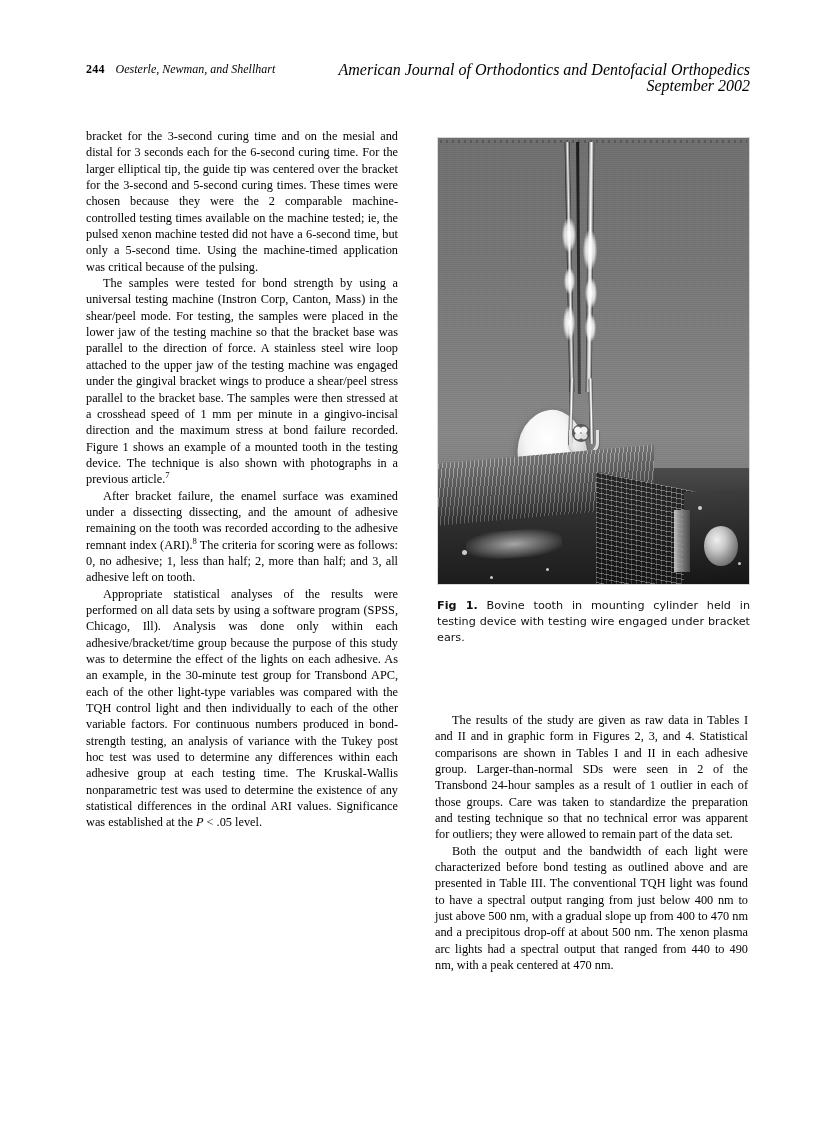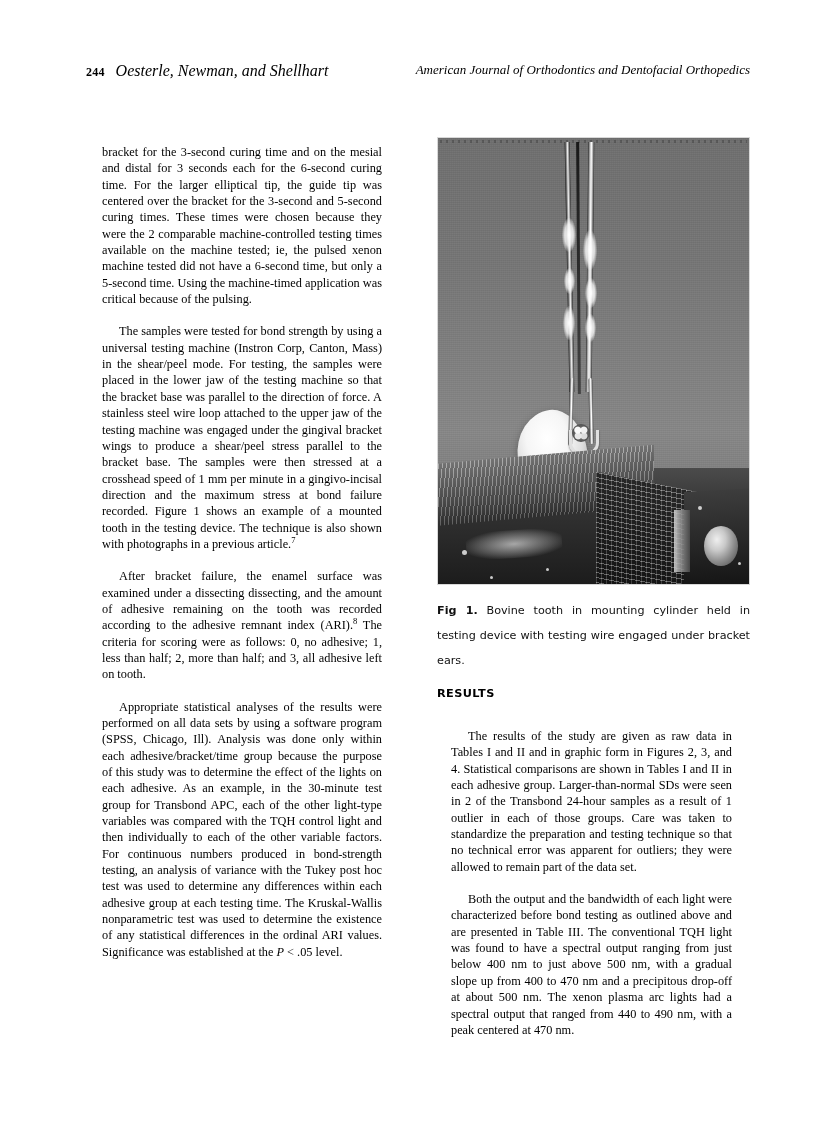--- a/index.html
+++ b/index.html
@@ -40,49 +40,49 @@
   }
   .rh-pageno {
     font-weight: bold;
     font-style: normal;
     font-size: 12px;
     letter-spacing: 0.2px;
     text-align: center;
   }
   .rh-authors {
     font-style: italic;
-    font-size: 16px;
+    font-size: 12px;
     margin-left: 11px;
   }
   .rh-right {
     position: absolute;
     right: 0;
     top: 0;
     text-align: right;
     font-style: italic;
-    font-size: 13px;
+    font-size: 16px;
     line-height: 16px;
   }
   .rh-right div { white-space: nowrap; }
 
   
   .col {
     position: absolute;
     top: 128px;
     width: 312px;
     font-size: 12.3px;
     line-height: 16.35px;
     text-align: justify;
     text-justify: inter-word;
   }
   .col-left  { left: 86px; }
   .col-right { left: 435px; width: 313px; top: 595px; }
 
   .col p {
-    margin: 16px;
+    margin: 0;
     text-indent: 17px;
     hyphens: manual;
   }
   .col p.noindent { text-indent: 0; }
 
   sup {
     font-size: 8.6px;
     vertical-align: super;
     line-height: 0;
   }
@@ -323,21 +323,21 @@
   .d5 { left: 300px; top: 424px; width: 3px; height: 3px; }
 
   
   .caption {
     position: absolute;
     left: 437px;
     top: 598px;
     width: 313px;
     font-family: "DejaVu Sans", "Liberation Sans", sans-serif;
     font-size: 11.2px;
-    line-height: 25px;
+    line-height: 16px;
     text-align: justify;
     color: #111;
   }
   .caption b { font-weight: bold; }
 
   
   .sec-head {
     position: absolute;
     left: 437px;
     top: 687px;
@@ -352,20 +352,21 @@
 <body>
 
 <div class="page">
 
   <div class="running-head">
     <div class="rh-left">
       <span class="rh-pageno">244</span><span class="rh-authors">Oesterle, Newman, and Shellhart</span>
     </div>
     <div class="rh-right">
       <div>American Journal of Orthodontics and Dentofacial Orthopedics</div>
+      <div>September 2002</div>
     </div>
   </div>
 
   <div class="col col-left">
 
     <p class="noindent">bracket for the 3-second curing time and on the mesial and distal for 3 seconds each for the 6-second curing time. For the larger elliptical tip, the guide tip was centered over the bracket for the 3-second and 5-second curing times. These times were chosen because they were the 2 comparable machine-controlled testing times available on the machine tested; ie, the pulsed xenon machine tested did not have a 6-second time, but only a 5-second time. Using the machine-timed application was critical because of the pulsing.</p>
 
 
     <p><span>The samples were tested for bond strength by using a universal testing machine (Instron Corp, Canton, Mass) in the shear/peel mode. For testing, the samples were placed in the lower jaw of the testing machine so that the bracket base was parallel to the direction of force. A stainless steel wire loop attached to the upper jaw of the testing machine was engaged under the gingival bracket wings to produce a shear/peel stress parallel to the bracket base. The samples were then stressed at a crosshead speed of 1 mm per minute in a gingivo-incisal direction and the maximum stress at bond failure recorded. Figure 1 shows an example of a mounted tooth in the testing device. The technique is also shown with photographs in a previous article.</span><sup>7</sup></p>
 
@@ -414,20 +415,19 @@
       <div class="dust d1"></div>
       <div class="dust d2"></div>
       <div class="dust d3"></div>
       <div class="dust d4"></div>
       <div class="dust d5"></div>
     </div>
   </div>
 
   <div class="caption"><b>Fig 1.</b><span> Bovine tooth in mounting cylinder held in testing device with testing wire engaged under bracket ears.</span></div>
 
-  <div class="sec-head">RESULTS</div>
 
   <div class="col col-right" style="top:712px;">
     <p>The results of the study are given as raw data in Tables I and II and in graphic form in Figures 2, 3, and 4. Statistical comparisons are shown in Tables I and II in each adhesive group. Larger-than-normal SDs were seen in 2 of the Transbond 24-hour samples as a result of 1 outlier in each of those groups. Care was taken to standardize the preparation and testing technique so that no technical error was apparent for outliers; they were allowed to remain part of the data set.</p>
     <p>Both the output and the bandwidth of each light were characterized before bond testing as outlined above and are presented in Table III. The conventional TQH light was found to have a spectral output ranging from just below 400 nm to just above 500 nm, with a gradual slope up from 400 to 470 nm and a precipitous drop-off at about 500 nm. The xenon plasma arc lights had a spectral output that ranged from 440 to 490 nm, with a peak centered at 470 nm.</p>
   </div>
 
 </div>
 
 </body></html>

